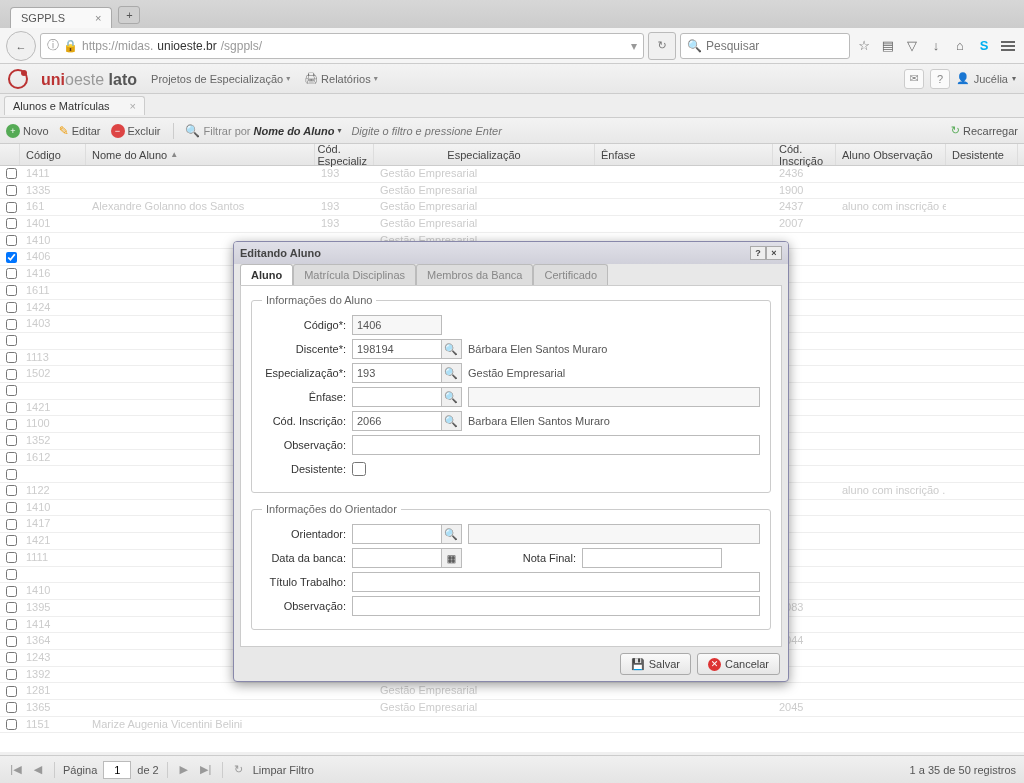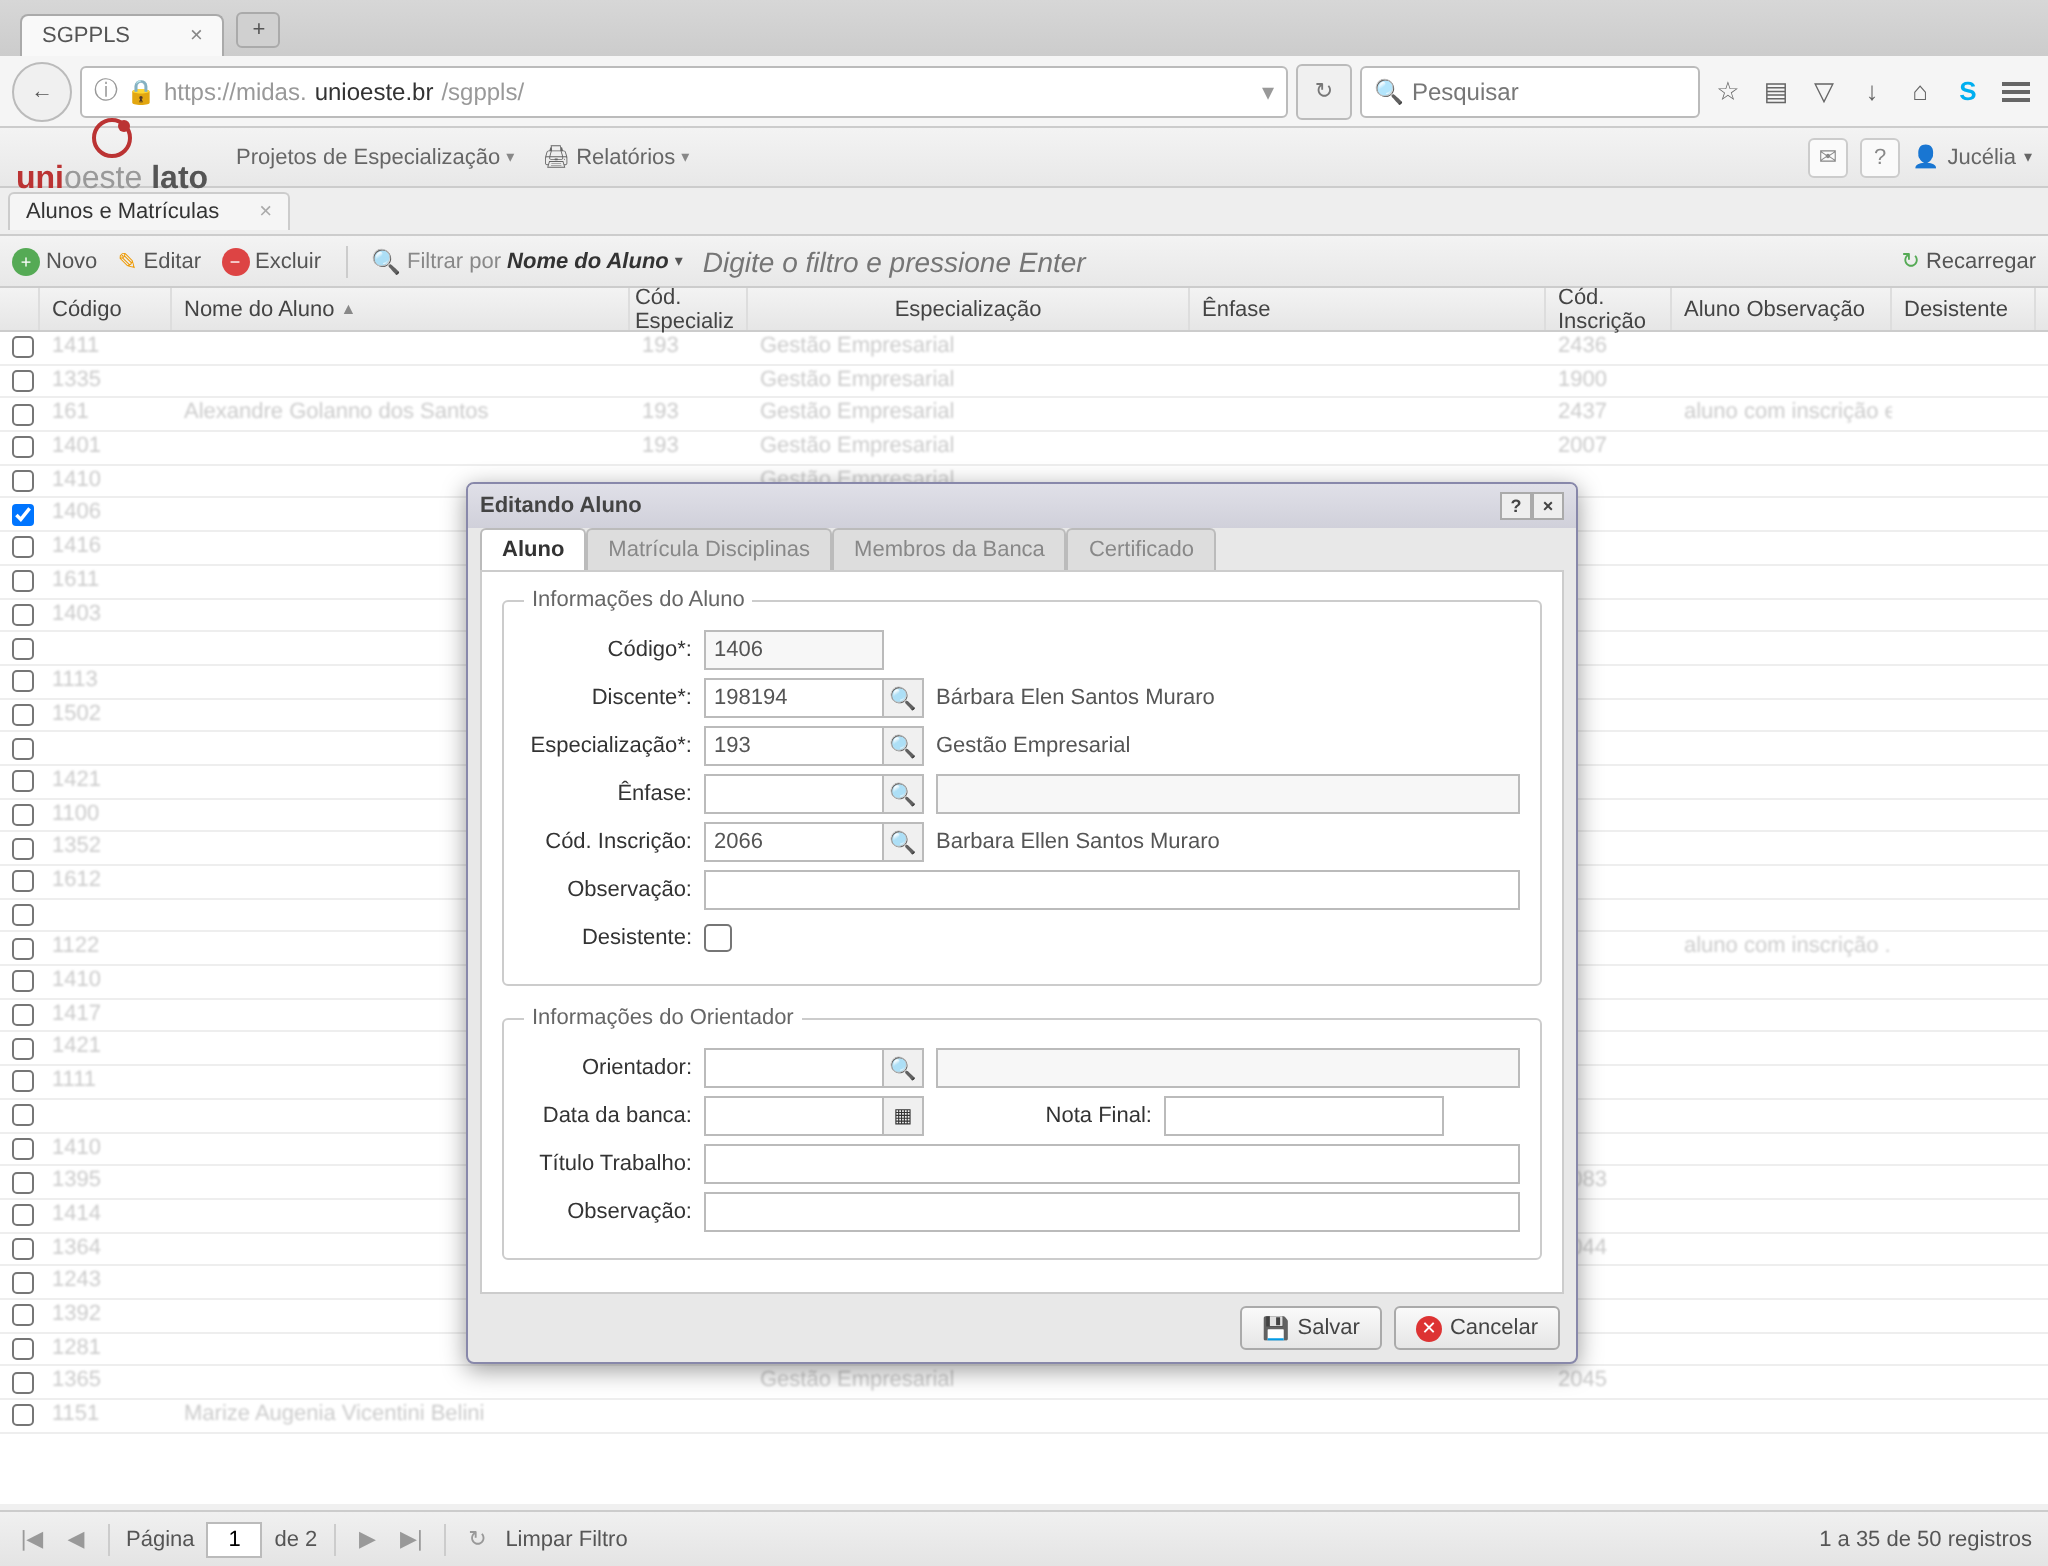--- a/index.html
+++ b/index.html
@@ -19,21 +19,21 @@
 .lock { color: #4a4; }
 .reload { color:#777; }
 .search-bar { width: 170px; height: 26px; border: 1px solid #bbb; border-radius: 3px; display: flex; align-items: center; padding: 0 6px; background: white; gap: 4px; color:#777; font-size:12px; }
 .tb-icon { width: 20px; height: 20px; display:flex; align-items:center; justify-content:center; color:#666; font-size:13px; }
 .skype { color:#00aff0; font-weight:bold; }
 .menu-lines { display:flex; flex-direction:column; gap:2px; }
 .menu-lines span { display:block; width:14px; height:2px; background:#666; }
 
 
 .app-header { height: 30px; background: linear-gradient(#f3f3f3,#e8e8e8); border-bottom: 1px solid #ccc; display:flex; align-items:center; padding:0 8px; gap:14px; }
-.logo { display:flex; align-items:center; gap:2px;flex-direction:column; }
+.logo { display:flex; align-items:flex-end; gap:13px; }
 .logo-icon { width: 20px; height: 20px; border-radius: 50%; border: 2px solid #b33; position:relative; }
 .logo-icon::after { content:""; position:absolute; width:6px; height:6px; background:#b33; border-radius:50%; top:-1px; right:-1px; }
 .logo-text { font-size:16px; }
 .logo-text .uni { color:#b33; font-weight:bold; } .logo-text .oeste { color:#999; } .logo-text .lato { color:#555; font-weight:bold; }
 .menu-item { color:#666; font-size:11px; display:flex; align-items:center; gap:3px; }
 .menu-item::after { content:"▾"; font-size:8px; color:#888; }
 .app-header-right { margin-left:auto; display:flex; gap:6px; align-items:center; }
 .hdr-icon { width:20px; height:20px; border:1px solid #ccc; border-radius:3px; display:flex; align-items:center; justify-content:center; background:#fafafa; color:#888; font-size:11px; }
 .user-badge { display:flex; align-items:center; gap:4px; color:#666; }
 .user-badge::after { content:"▾"; font-size:8px; }
@@ -43,21 +43,21 @@
 .app-tab { background:#f5f5f5; border:1px solid #ccc; border-bottom:none; border-radius:3px 3px 0 0; padding:3px 8px; font-size:11px; display:flex; gap:20px; }
 .app-tab .x { color:#aaa; }
 
 
 .toolbar { height: 26px; background: linear-gradient(#f3f3f3,#e8e8e8); border-bottom:1px solid #ccc; display:flex; align-items:center; padding:0 6px; gap:10px; font-size:11px; color:#555; }
 .tb-item { display:flex; align-items:center; gap:3px; }
 .tb-icon-small { width:14px; height:14px; border-radius:50%; display:inline-flex; align-items:center; justify-content:center; font-size:9px; color:white; }
 .ico-add { background:#5a5; } .ico-edit { color:#e90; font-size:12px; width:auto; height:auto; } .ico-del { background:#d44; } .ico-filter { color:#888; font-size:12px; width:auto; height:auto; }
 .filter-label { color:#888; }
 .filter-field { color:#333; font-weight:bold; font-style:italic; }
-.filter-input { flex:1; border:none; background:transparent; color:#bbb; font-size:14px; font-style:italic; }
+.filter-input { flex:1; border:none; background:transparent; color:#bbb; font-size:11px; font-style:italic; }
 .reload-btn { margin-left:auto; display:flex; align-items:center; gap:3px; }
 .reload-btn .ico { color:#5a5; }
 
 
 .grid-header { display:flex; height:22px; background:linear-gradient(#f3f3f3,#e6e6e6); border-bottom:1px solid #ccc; font-size:11px; color:#444; }
 .grid-header > div { border-right:1px solid #ddd; padding:4px 6px; display:flex; align-items:center; }
 .col-check { width:20px; } .col-codigo { width:66px; } .col-nome { width:229px; } .col-codesp { width:59px;justify-content:flex-end; } .col-esp { width:221px;justify-content:center; } .col-enf { width:178px; } .col-codins { width: 63px; } .col-obs { width:110px; } .col-des { width:72px; }
 .sort-ind { font-size:8px; margin-left:3px; color:#888; }
 .grid-body { height: 586px; overflow:hidden; background:white; }
 .grid-row { display:flex; height:16.7px; border-bottom:1px solid #eee; font-size:11px; color:#ccc; }
@@ -329,20 +329,33 @@
       <div class="col-esp"></div>
       <div class="col-enf"></div>
       <div class="col-codins"></div>
       <div class="col-obs"></div>
       <div class="col-des"></div>
     </div>
     <div class="grid-row">
       <div class="col-check">
         <input type="checkbox" style="">
       </div>
+      <div class="col-codigo">1424</div>
+      <div class="col-nome"></div>
+      <div class="col-codesp"></div>
+      <div class="col-esp"></div>
+      <div class="col-enf"></div>
+      <div class="col-codins"></div>
+      <div class="col-obs"></div>
+      <div class="col-des"></div>
+    </div>
+    <div class="grid-row">
+      <div class="col-check">
+        <input type="checkbox" style="">
+      </div>
       <div class="col-codigo">1403</div>
       <div class="col-nome"></div>
       <div class="col-codesp">193</div>
       <div class="col-esp"></div>
       <div class="col-enf"></div>
       <div class="col-codins"></div>
       <div class="col-obs"></div>
       <div class="col-des"></div>
     </div>
     <div class="grid-row">

